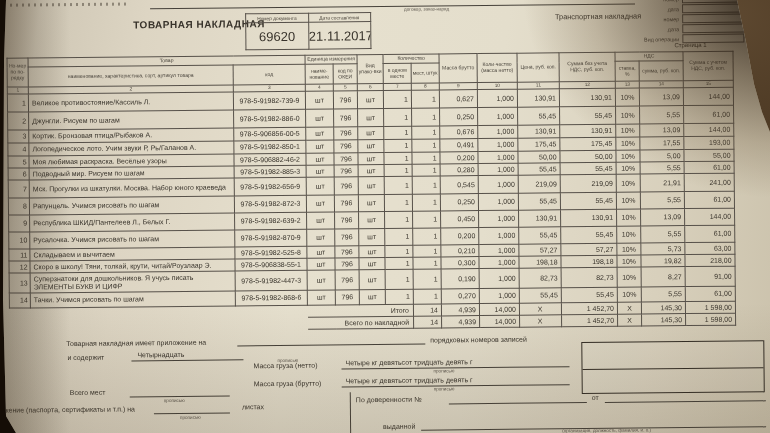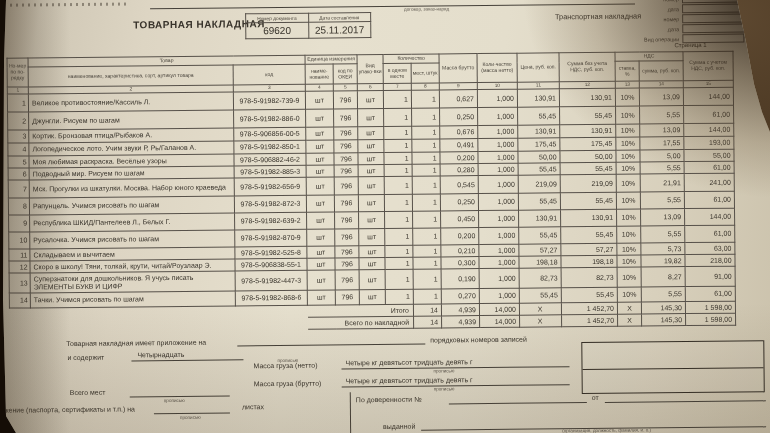--- a/index.html
+++ b/index.html
@@ -30,21 +30,21 @@
   .ft{position:absolute;white-space:nowrap;line-height:1.1}
   .lbl{font-size:7px}
   .val{font-size:7px}
   .cap{font-size:4.6px;color:#5c564d}
 
   .contract-caption{position:absolute;left:406px;top:7px;font-size:4.6px;color:#5c564d;white-space:nowrap}
   .doc-title{position:absolute;left:135px;top:17px;font-size:10px;font-weight:bold;letter-spacing:.5px;white-space:nowrap}
   table.docnum{position:absolute;left:247px;top:12px;width:126px;border-collapse:collapse;table-layout:fixed}
   .docnum th,.docnum td{border:1px solid var(--line);text-align:center;overflow:hidden;white-space:nowrap}
   .docnum th{font-weight:normal;font-size:4.8px;color:#4c463d;height:9px}
-  .docnum td{font-size:10px;height:16px}
+  .docnum td{font-size:13px;height:27px}
   .transport-label{position:absolute;left:447px;top:14px;width:196px;text-align:right;font-size:7.4px;white-space:nowrap}
   .side-boxes{position:absolute;left:600px;top:-3px;width:148px}
   .sbrow{display:flex;align-items:center;height:10px}
   .sblabel{width:84px;text-align:right;padding-right:3px;font-size:5.4px;color:#4c463d}
   .sbbox{width:62px;height:9px;border:1px solid var(--line);margin-top:-1px;background:rgba(255,255,255,.06)}
   .page-label{position:absolute;left:676px;top:45px;font-size:6px;white-space:nowrap}
 
   table.goods{position:absolute;left:8px;top:54px;width:726px;border-collapse:collapse;table-layout:fixed;font-size:7px}
   .goods th,.goods td{border:1px solid var(--line);overflow:hidden;vertical-align:middle}
   .goods thead th{font-weight:normal;font-size:5.1px;line-height:1.12;color:#49443c;text-align:center;padding:0 1px}
@@ -79,21 +79,21 @@
       <div class="doc-title">ТОВАРНАЯ НАКЛАДНАЯ</div>
 
       <table class="docnum">
         <tbody>
           <tr>
             <th>Номер документа</th>
             <th>Дата составления</th>
           </tr>
           <tr>
             <td>69620</td>
-            <td>25.11.2017</td>
+            <td>21.11.2017</td>
           </tr>
         </tbody>
       </table>
 
       <div class="transport-label">Транспортная накладная</div>
 
       <div class="side-boxes">
         <div class="sbrow">
           <span class="sblabel">номер</span>
           <span class="sbbox"></span>

